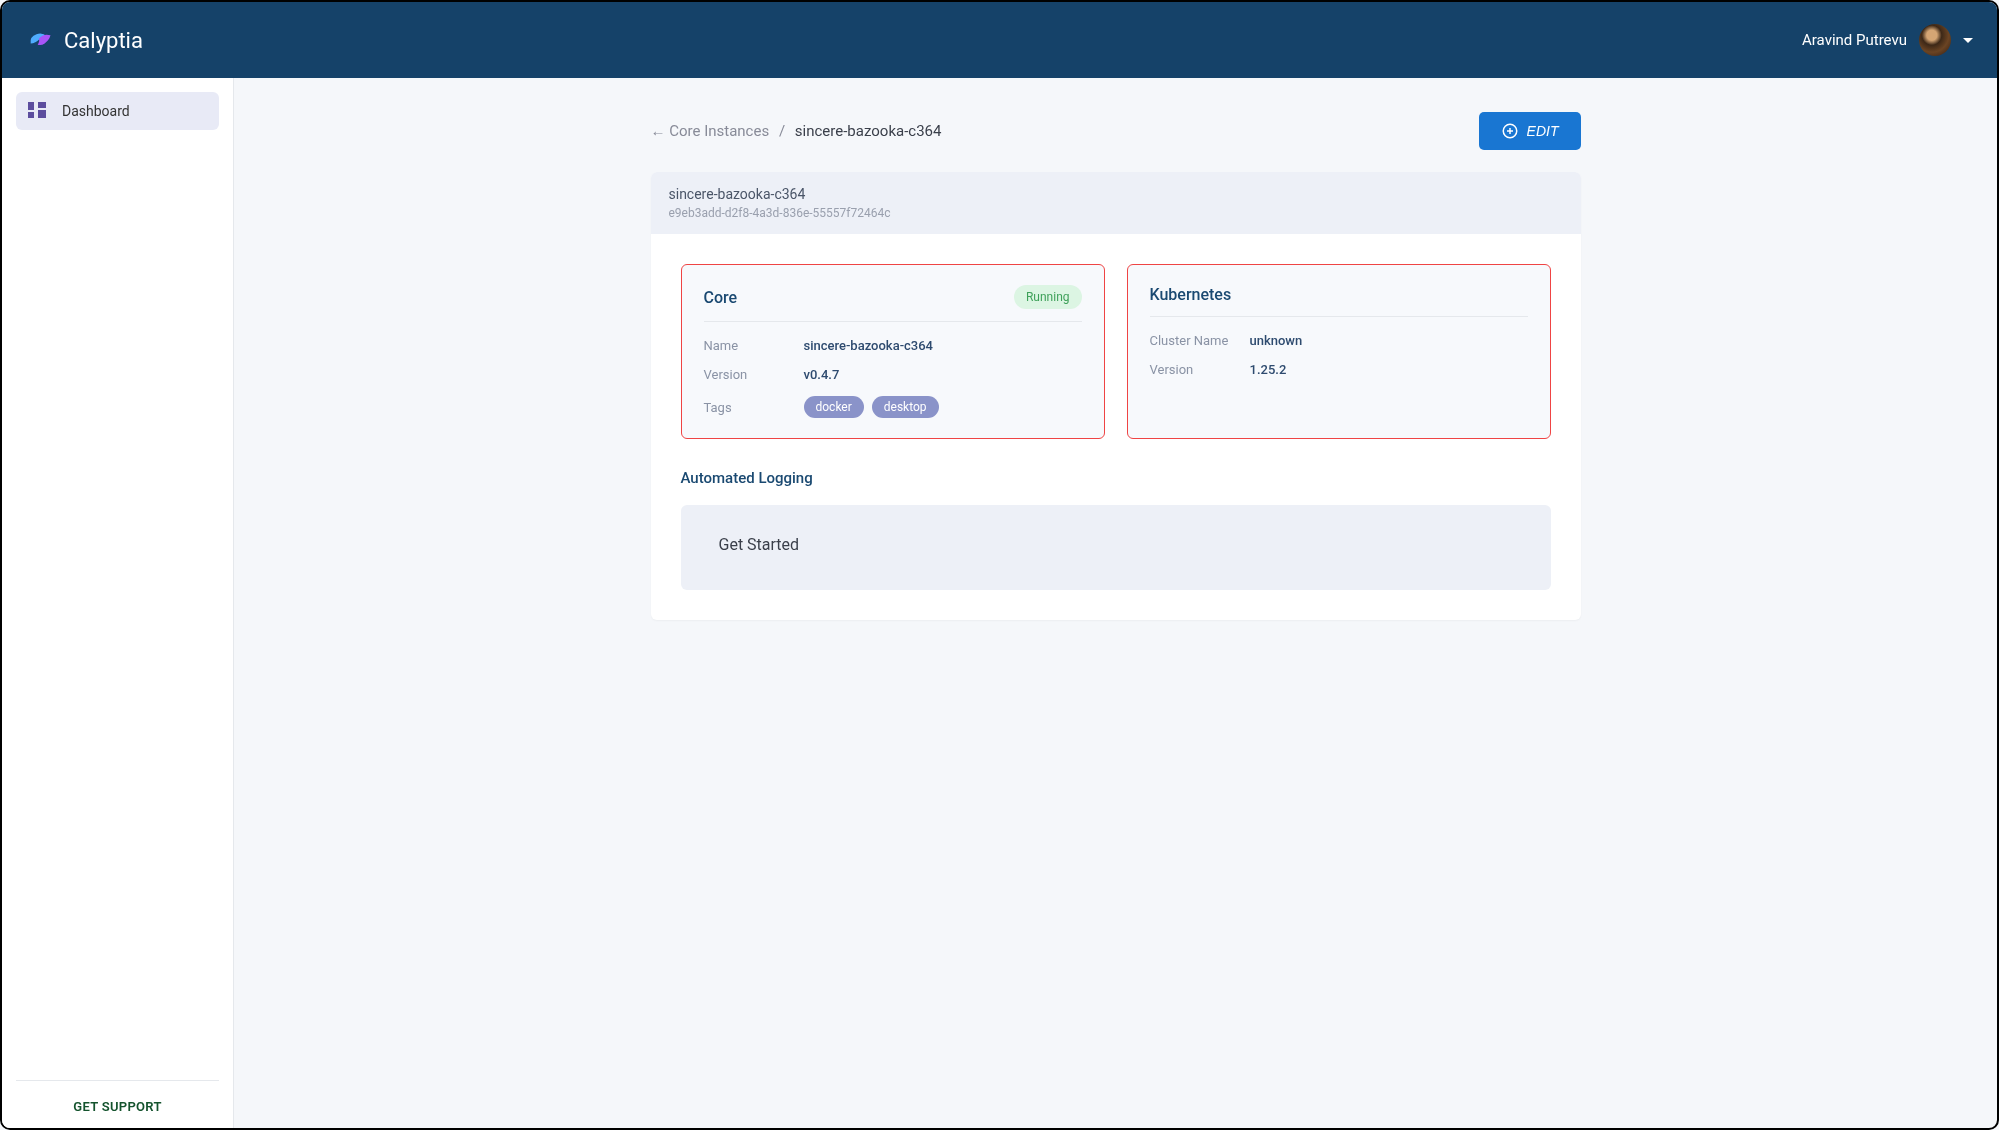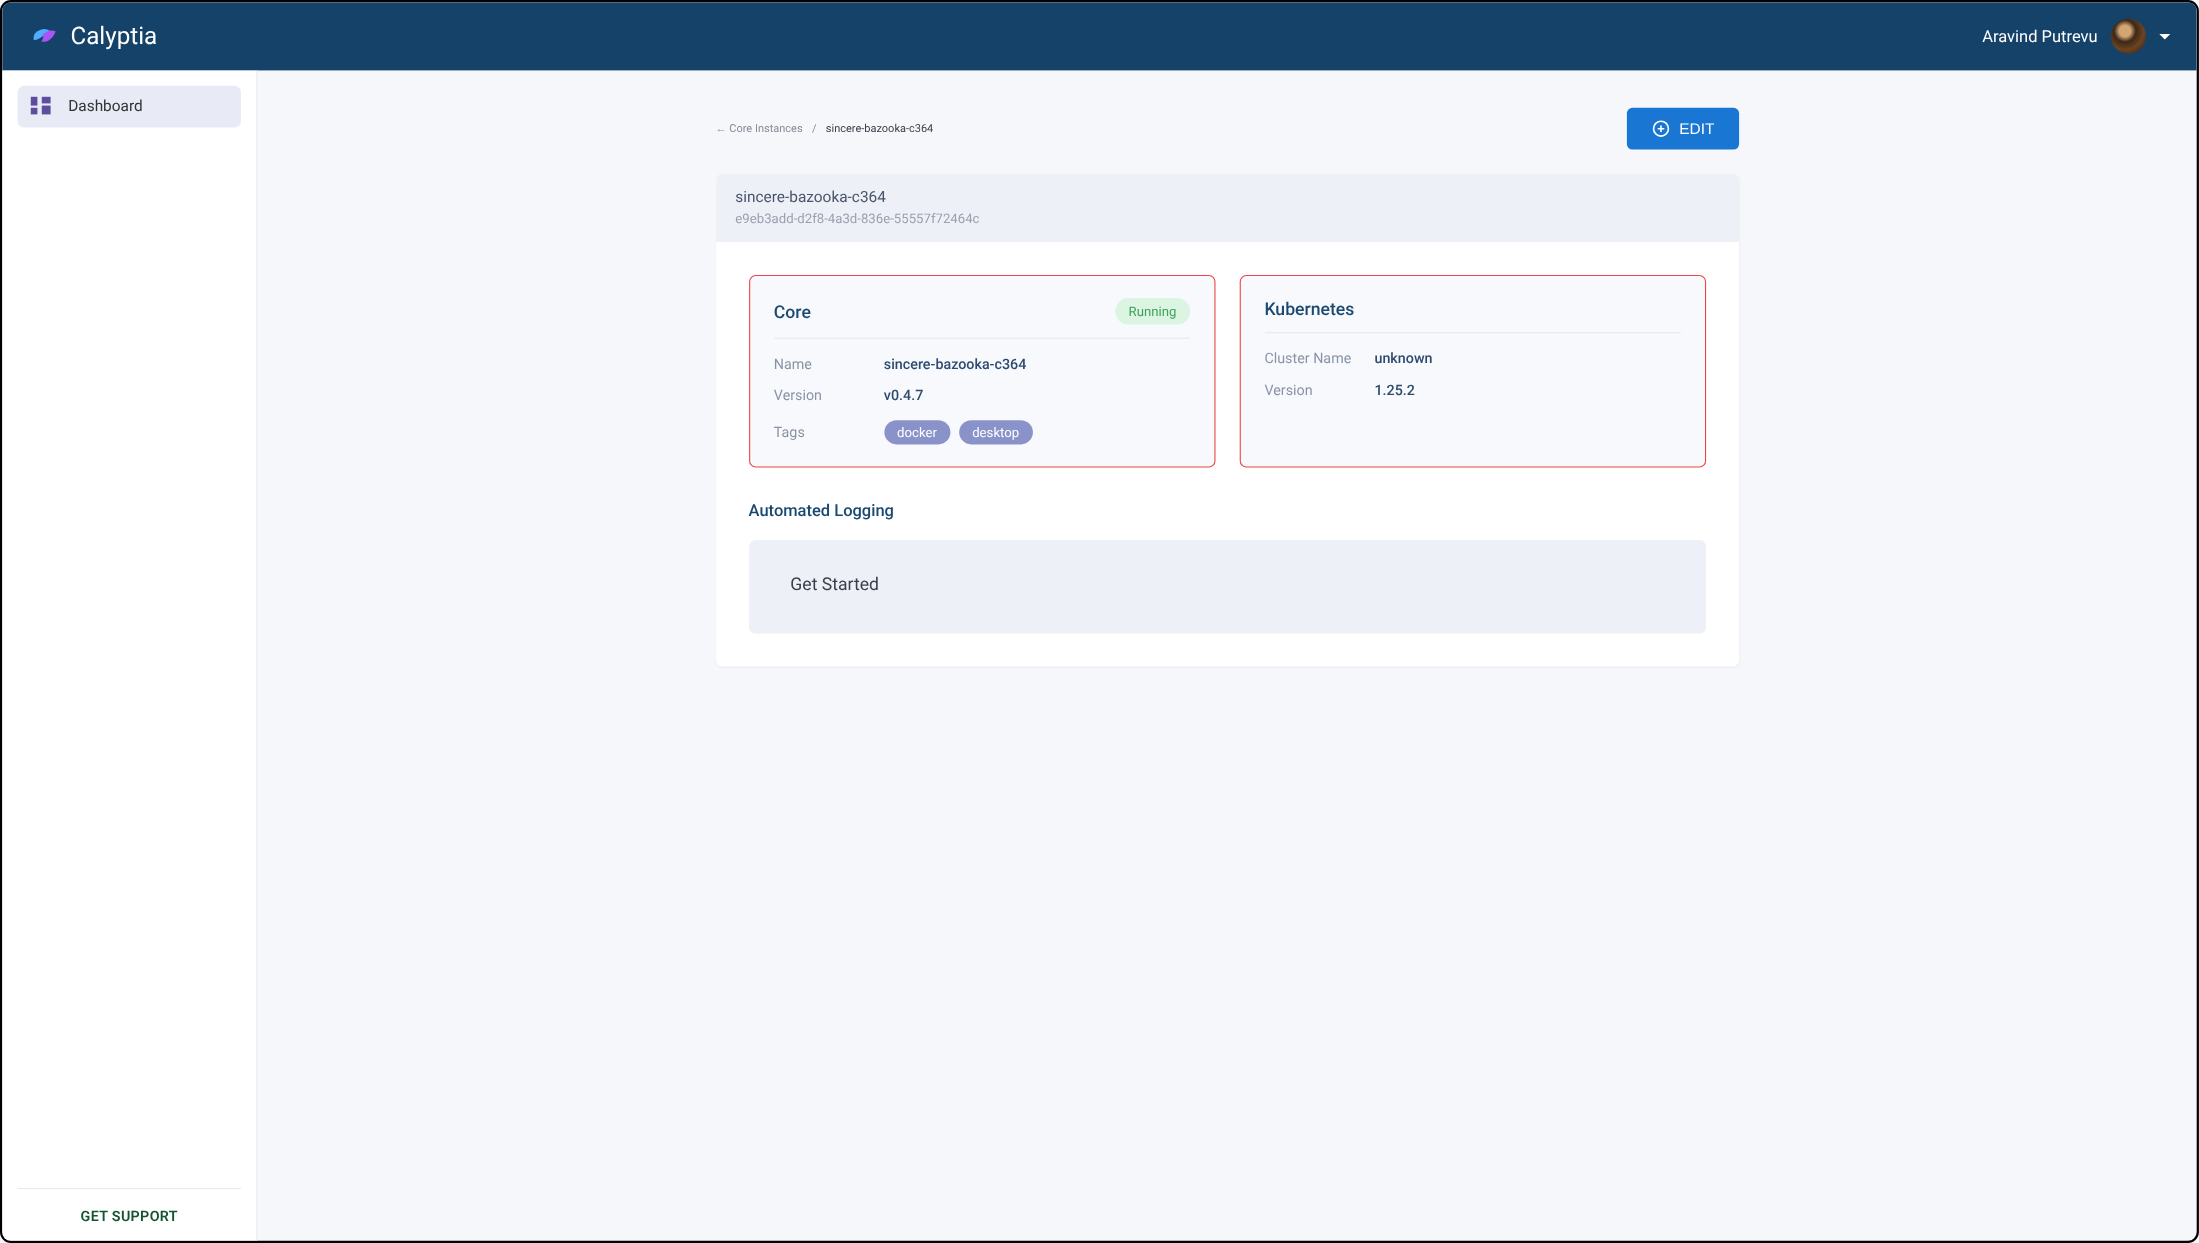--- a/index.html
+++ b/index.html
@@ -20,21 +20,21 @@
       border-radius: 10px;
       overflow: hidden;
     }
     .header {
       background: #154269;
       color: #fff;
       display: flex;
       align-items: center;
       justify-content: space-between;
       padding: 12px 24px;
-      height: 62px;
+      height: 76px;
     }
     .logo-wrap {
       display: flex;
       align-items: center;
       gap: 10px;
     }
     .logo-icon svg {
       width: 28px;
       height: 28px;
       display: block;
@@ -142,21 +142,21 @@
       margin: 0 auto;
       padding: 0 20px;
     }
     .top-row {
       display: flex;
       justify-content: space-between;
       align-items: center;
       margin-bottom: 22px;
     }
     .breadcrumb {
-      font-size: 10px;
+      font-size: 15px;
       color: #888b98;
     }
     .breadcrumb .back {
       color: #888b98;
       cursor: pointer;
     }
     .breadcrumb .sep {
       margin: 0 6px;
       color: #888b98;
     }
@@ -168,20 +168,21 @@
       color: #fff;
       border: none;
       border-radius: 5px;
       padding: 10px 22px;
       font-size: 14px;
       font-weight: 500;
       display: flex;
       align-items: center;
       gap: 8px;
       cursor: pointer;
+      font-style: italic;
     }
     .edit-btn svg {
       width: 18px;
       height: 18px;
     }
     .panel {
       background: #fff;
       border-radius: 6px;
       box-shadow: 0 1px 2px rgba(0,0,0,0.04);
       overflow: hidden;

